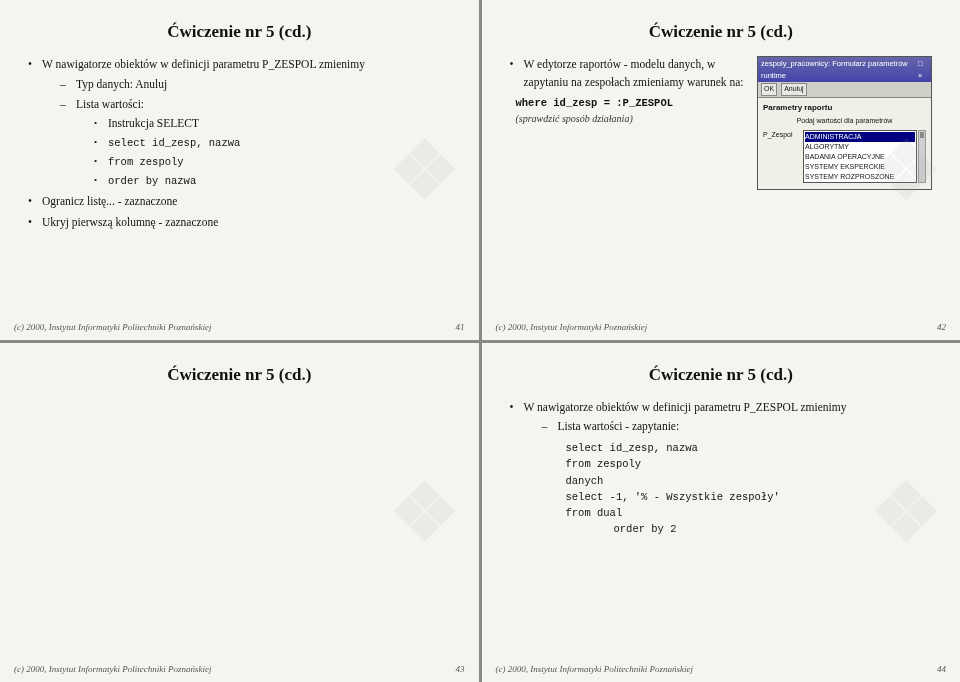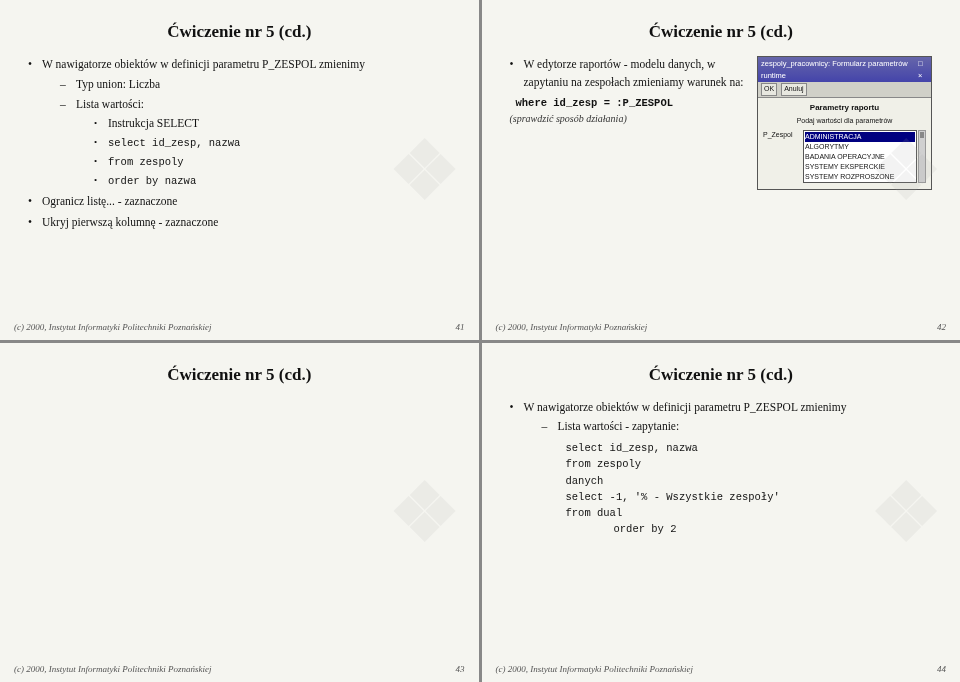--- a/index.html
+++ b/index.html
@@ -144,21 +144,20 @@
       font-size: 7px;
       border: 1px solid #888;
       background: #e8e8e0;
       padding: 0 2px;
     }
     .ss-body {
       padding: 4px 5px;
       background: #f0f0e8;
     }
     .ss-header {
-      text-align: center;
       font-weight: bold;
       font-size: 8px;
       margin-bottom: 2px;
     }
     .ss-subheader {
       text-align: center;
       font-size: 7px;
       margin-bottom: 3px;
     }
     .ss-row {
@@ -193,36 +192,37 @@
     .where-line {
       font-family: 'Courier New', Courier, monospace;
       font-size: 10.5px;
       font-weight: bold;
       margin-left: 6px;
     }
     .check-note {
       font-size: 10px;
       font-style: italic;
       color: #333;
+      margin-left: 6px;
     }
   </style>
 </head>
 <body>
 
 <div class="grid">
 
   <div class="slide">
     <div class="slide-title">Ćwiczenie nr 5 (cd.)</div>
     <div class="slide-content">
       <ul class="bullet-list">
         <li>
           <span>W nawigatorze obiektów w definicji parametru P_ZESPOL zmienimy</span>
           <ul class="sub-list">
             <li>
-              <span>Typ union: Liczba</span>
+              <span>Typ danych: Anuluj</span>
             </li>
             <li>
               <span>Lista wartości:</span>
               <ul class="sub-sub-list">
                 <li>
                   <span>Instrukcja SELECT</span>
                 </li>
                 <li>
                   <code>select id_zesp, nazwa</code>
                 </li>

